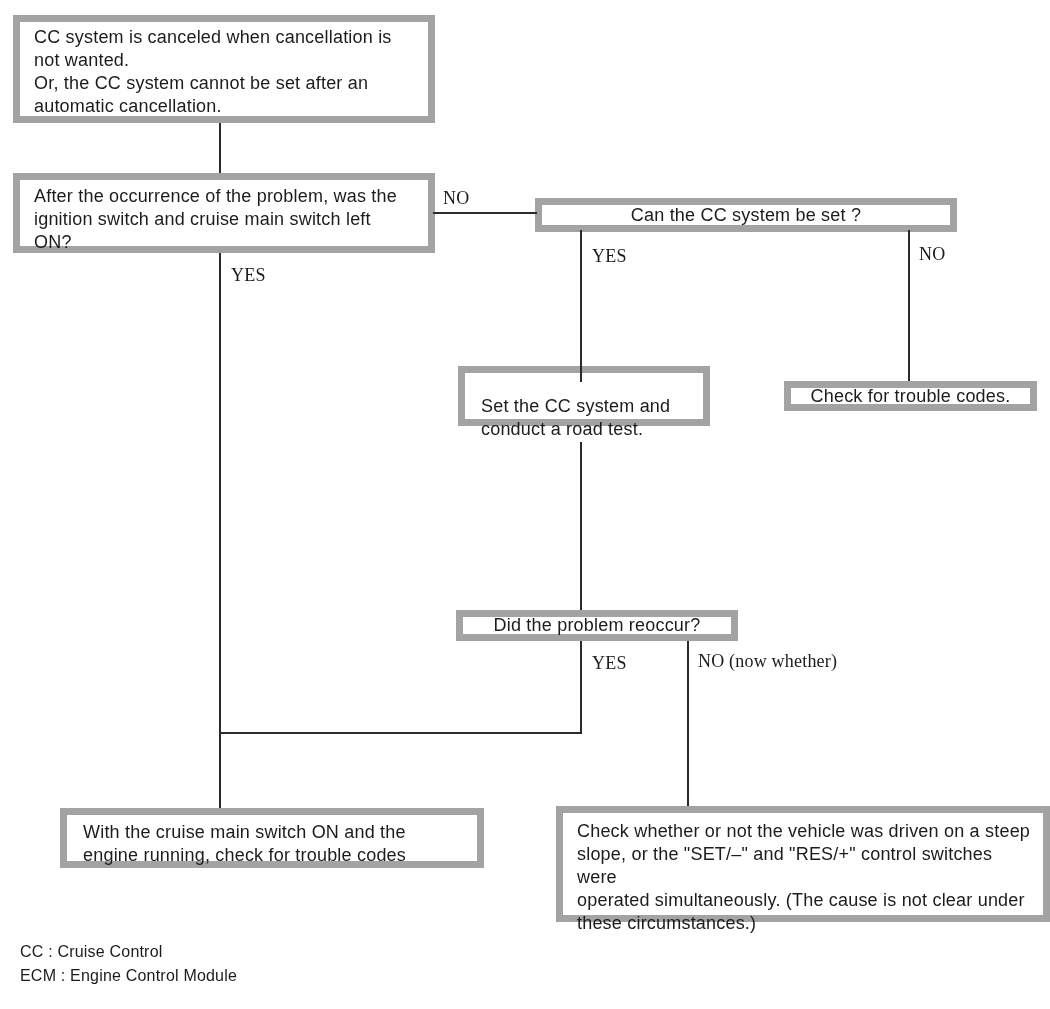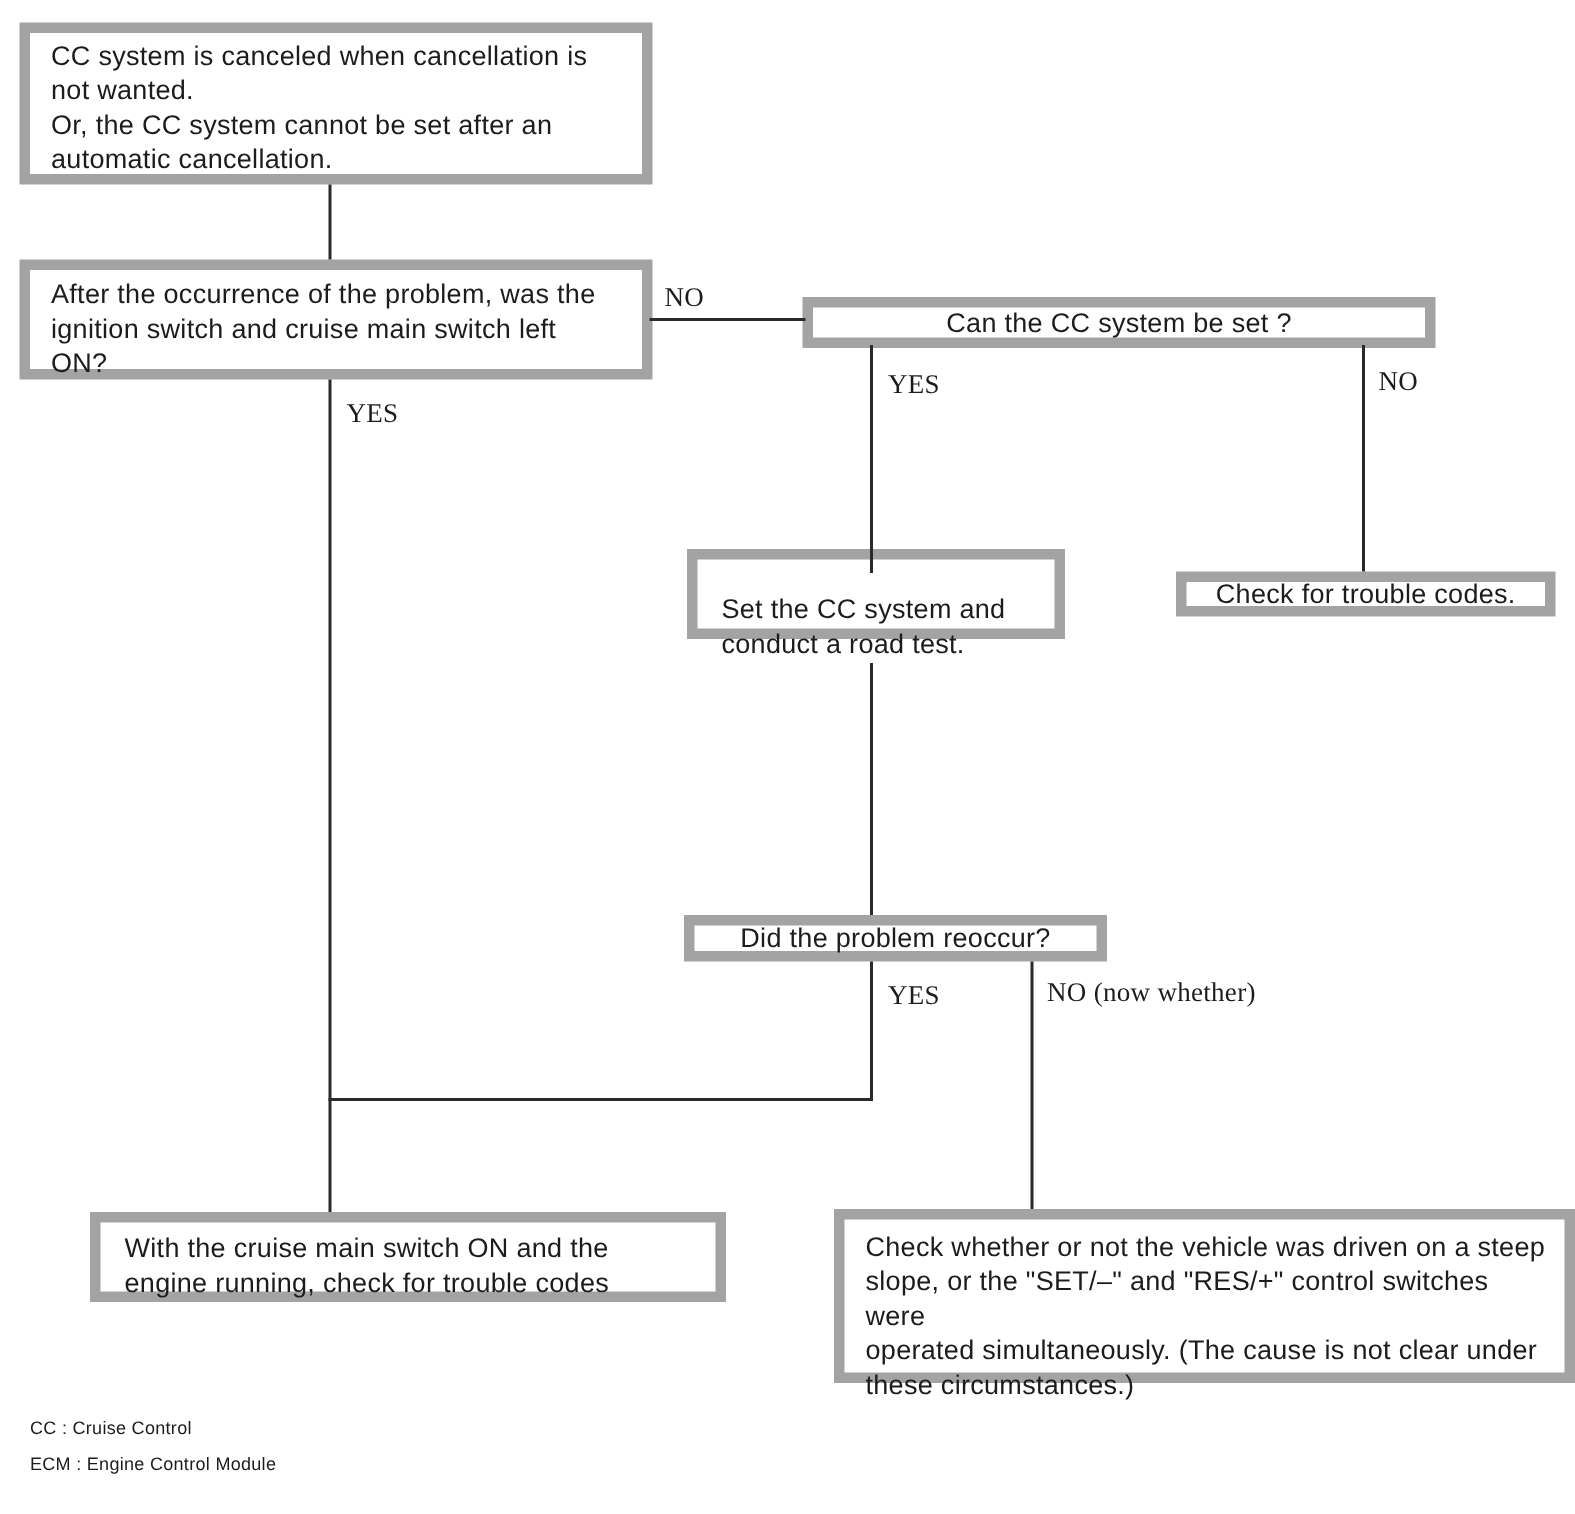--- a/index.html
+++ b/index.html
@@ -36,21 +36,21 @@
   .lbl {
     position: absolute;
     font-size: 18px;
     line-height: 20px;
     letter-spacing: 0.2px;
     white-space: pre;
     font-family: Liberation Serif, serif;
   }
   .legend {
     position: absolute;
-    font-size: 12px;
+    font-size: 16px;
     line-height: 24px;
     letter-spacing: 0.2px;
     white-space: pre;
   }
 </style>
 </head>
 <body>
 
 <div id="canvas">
 

